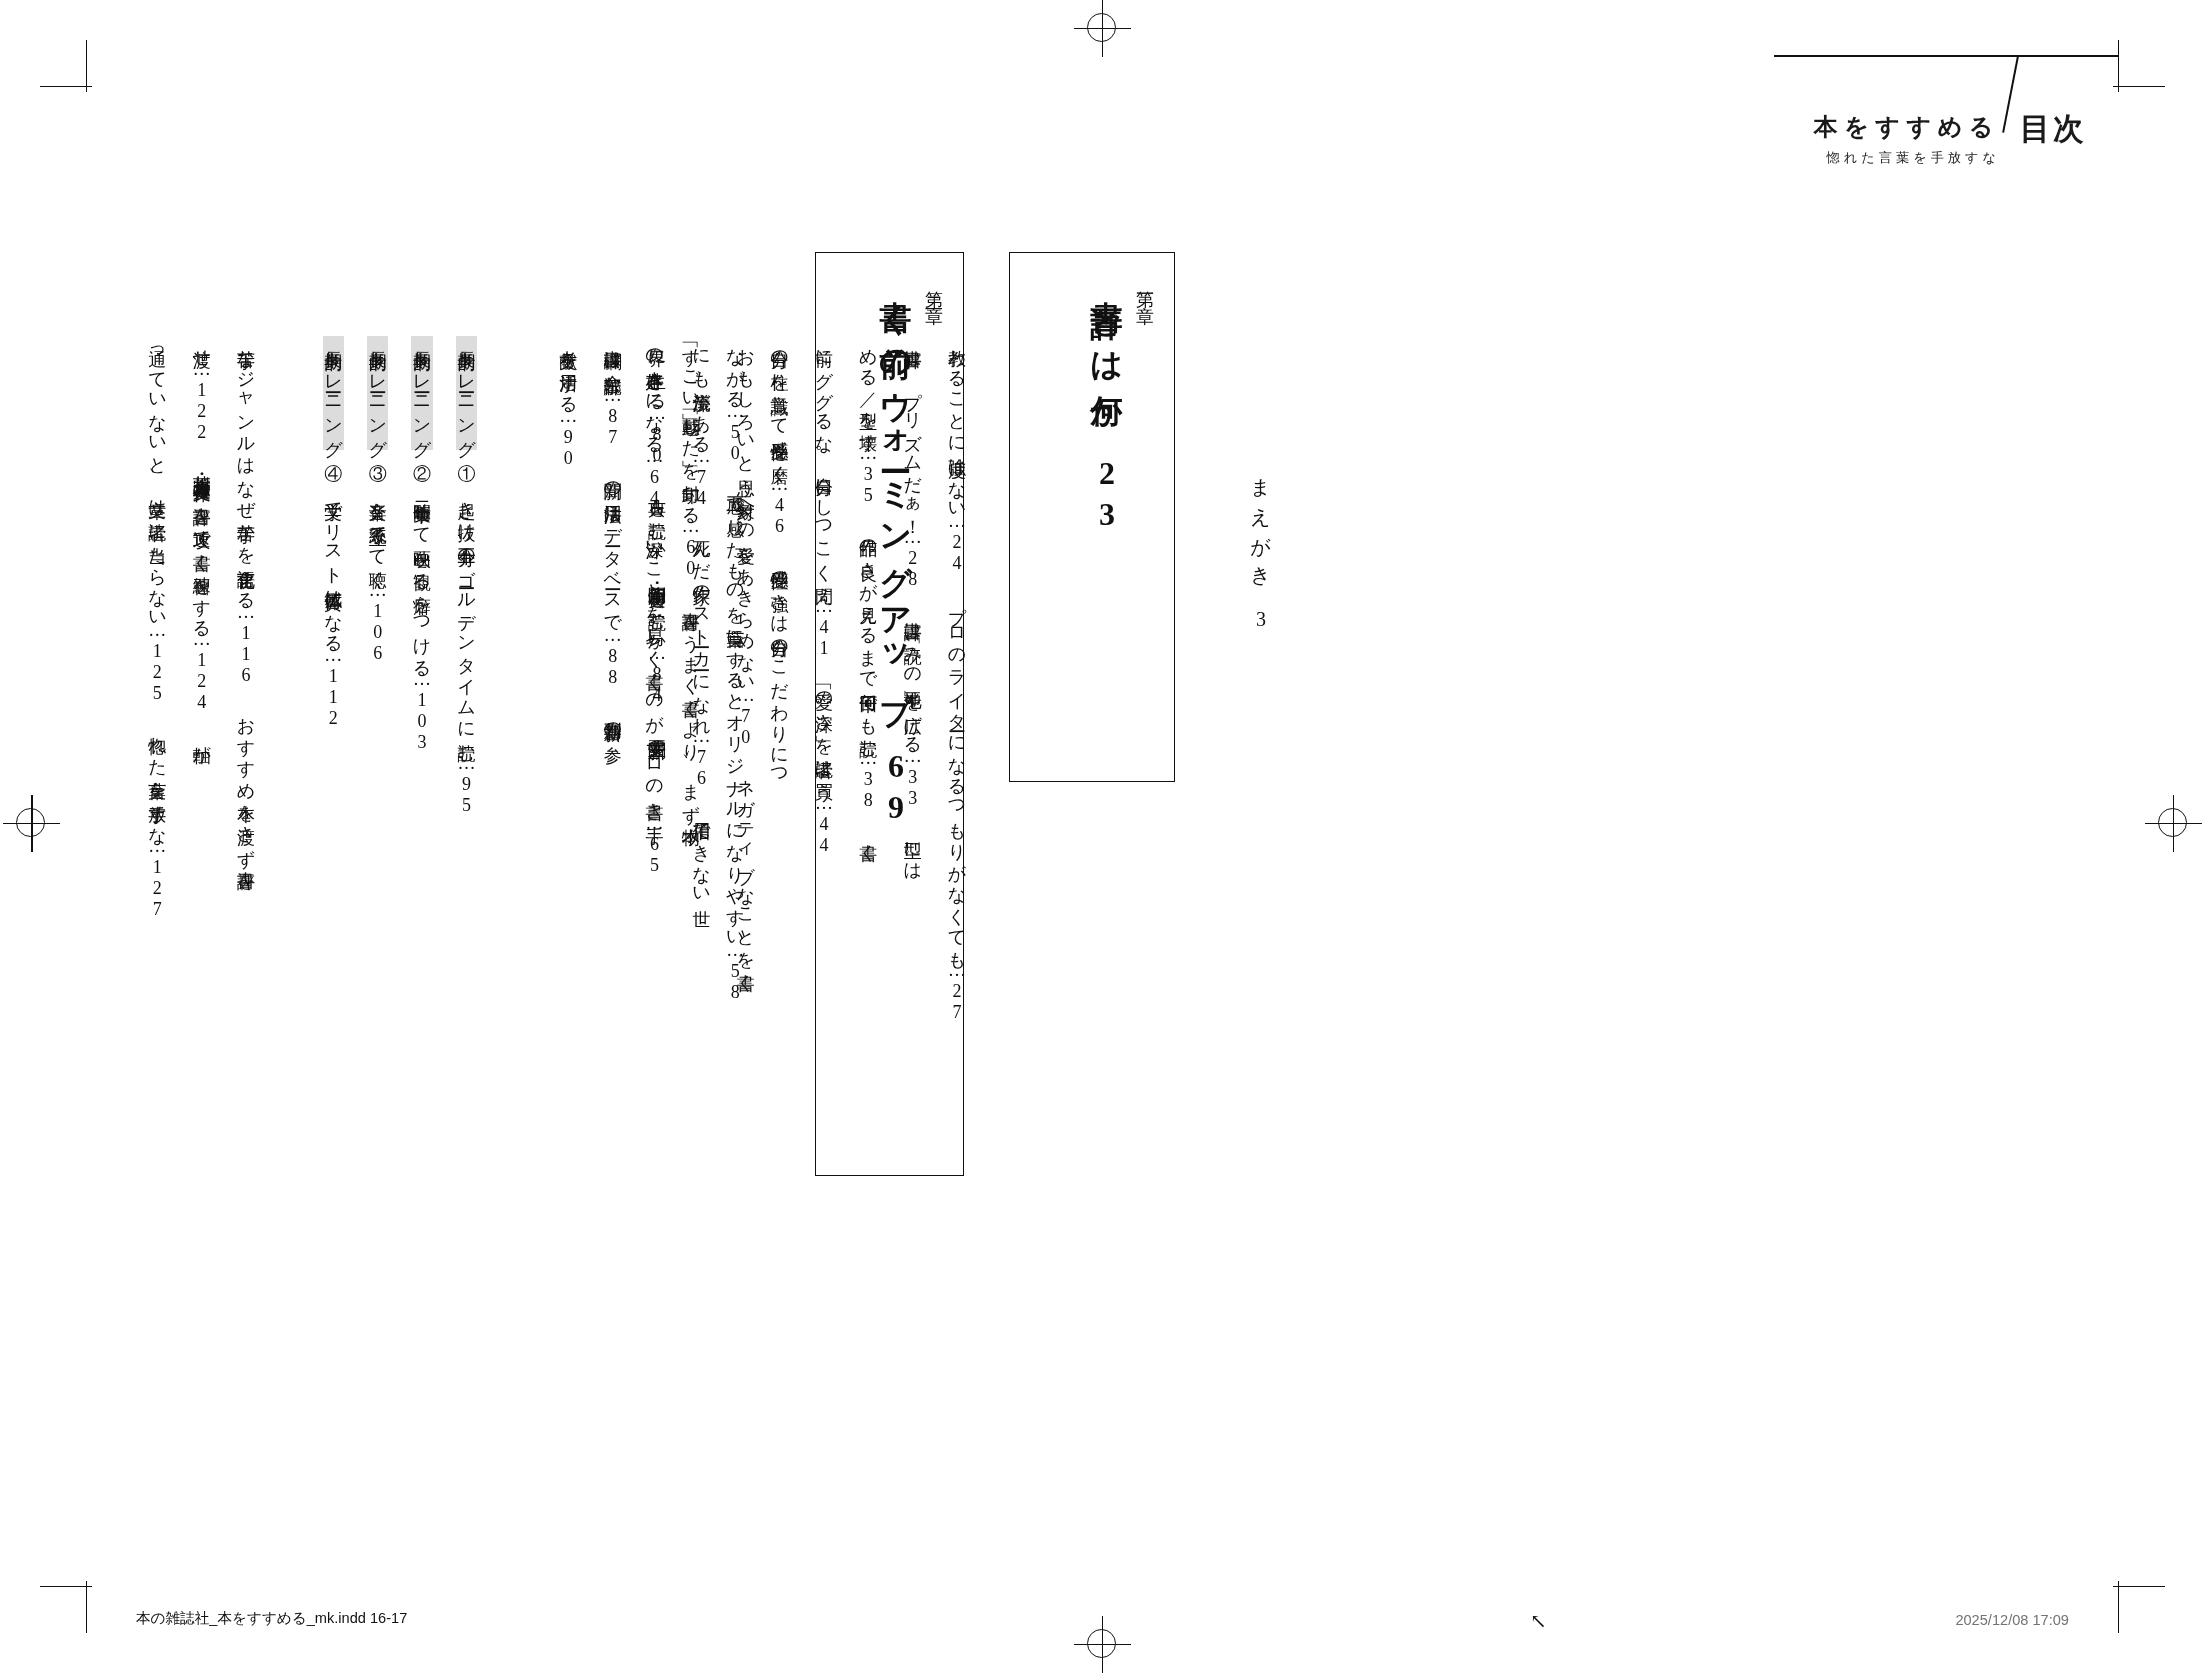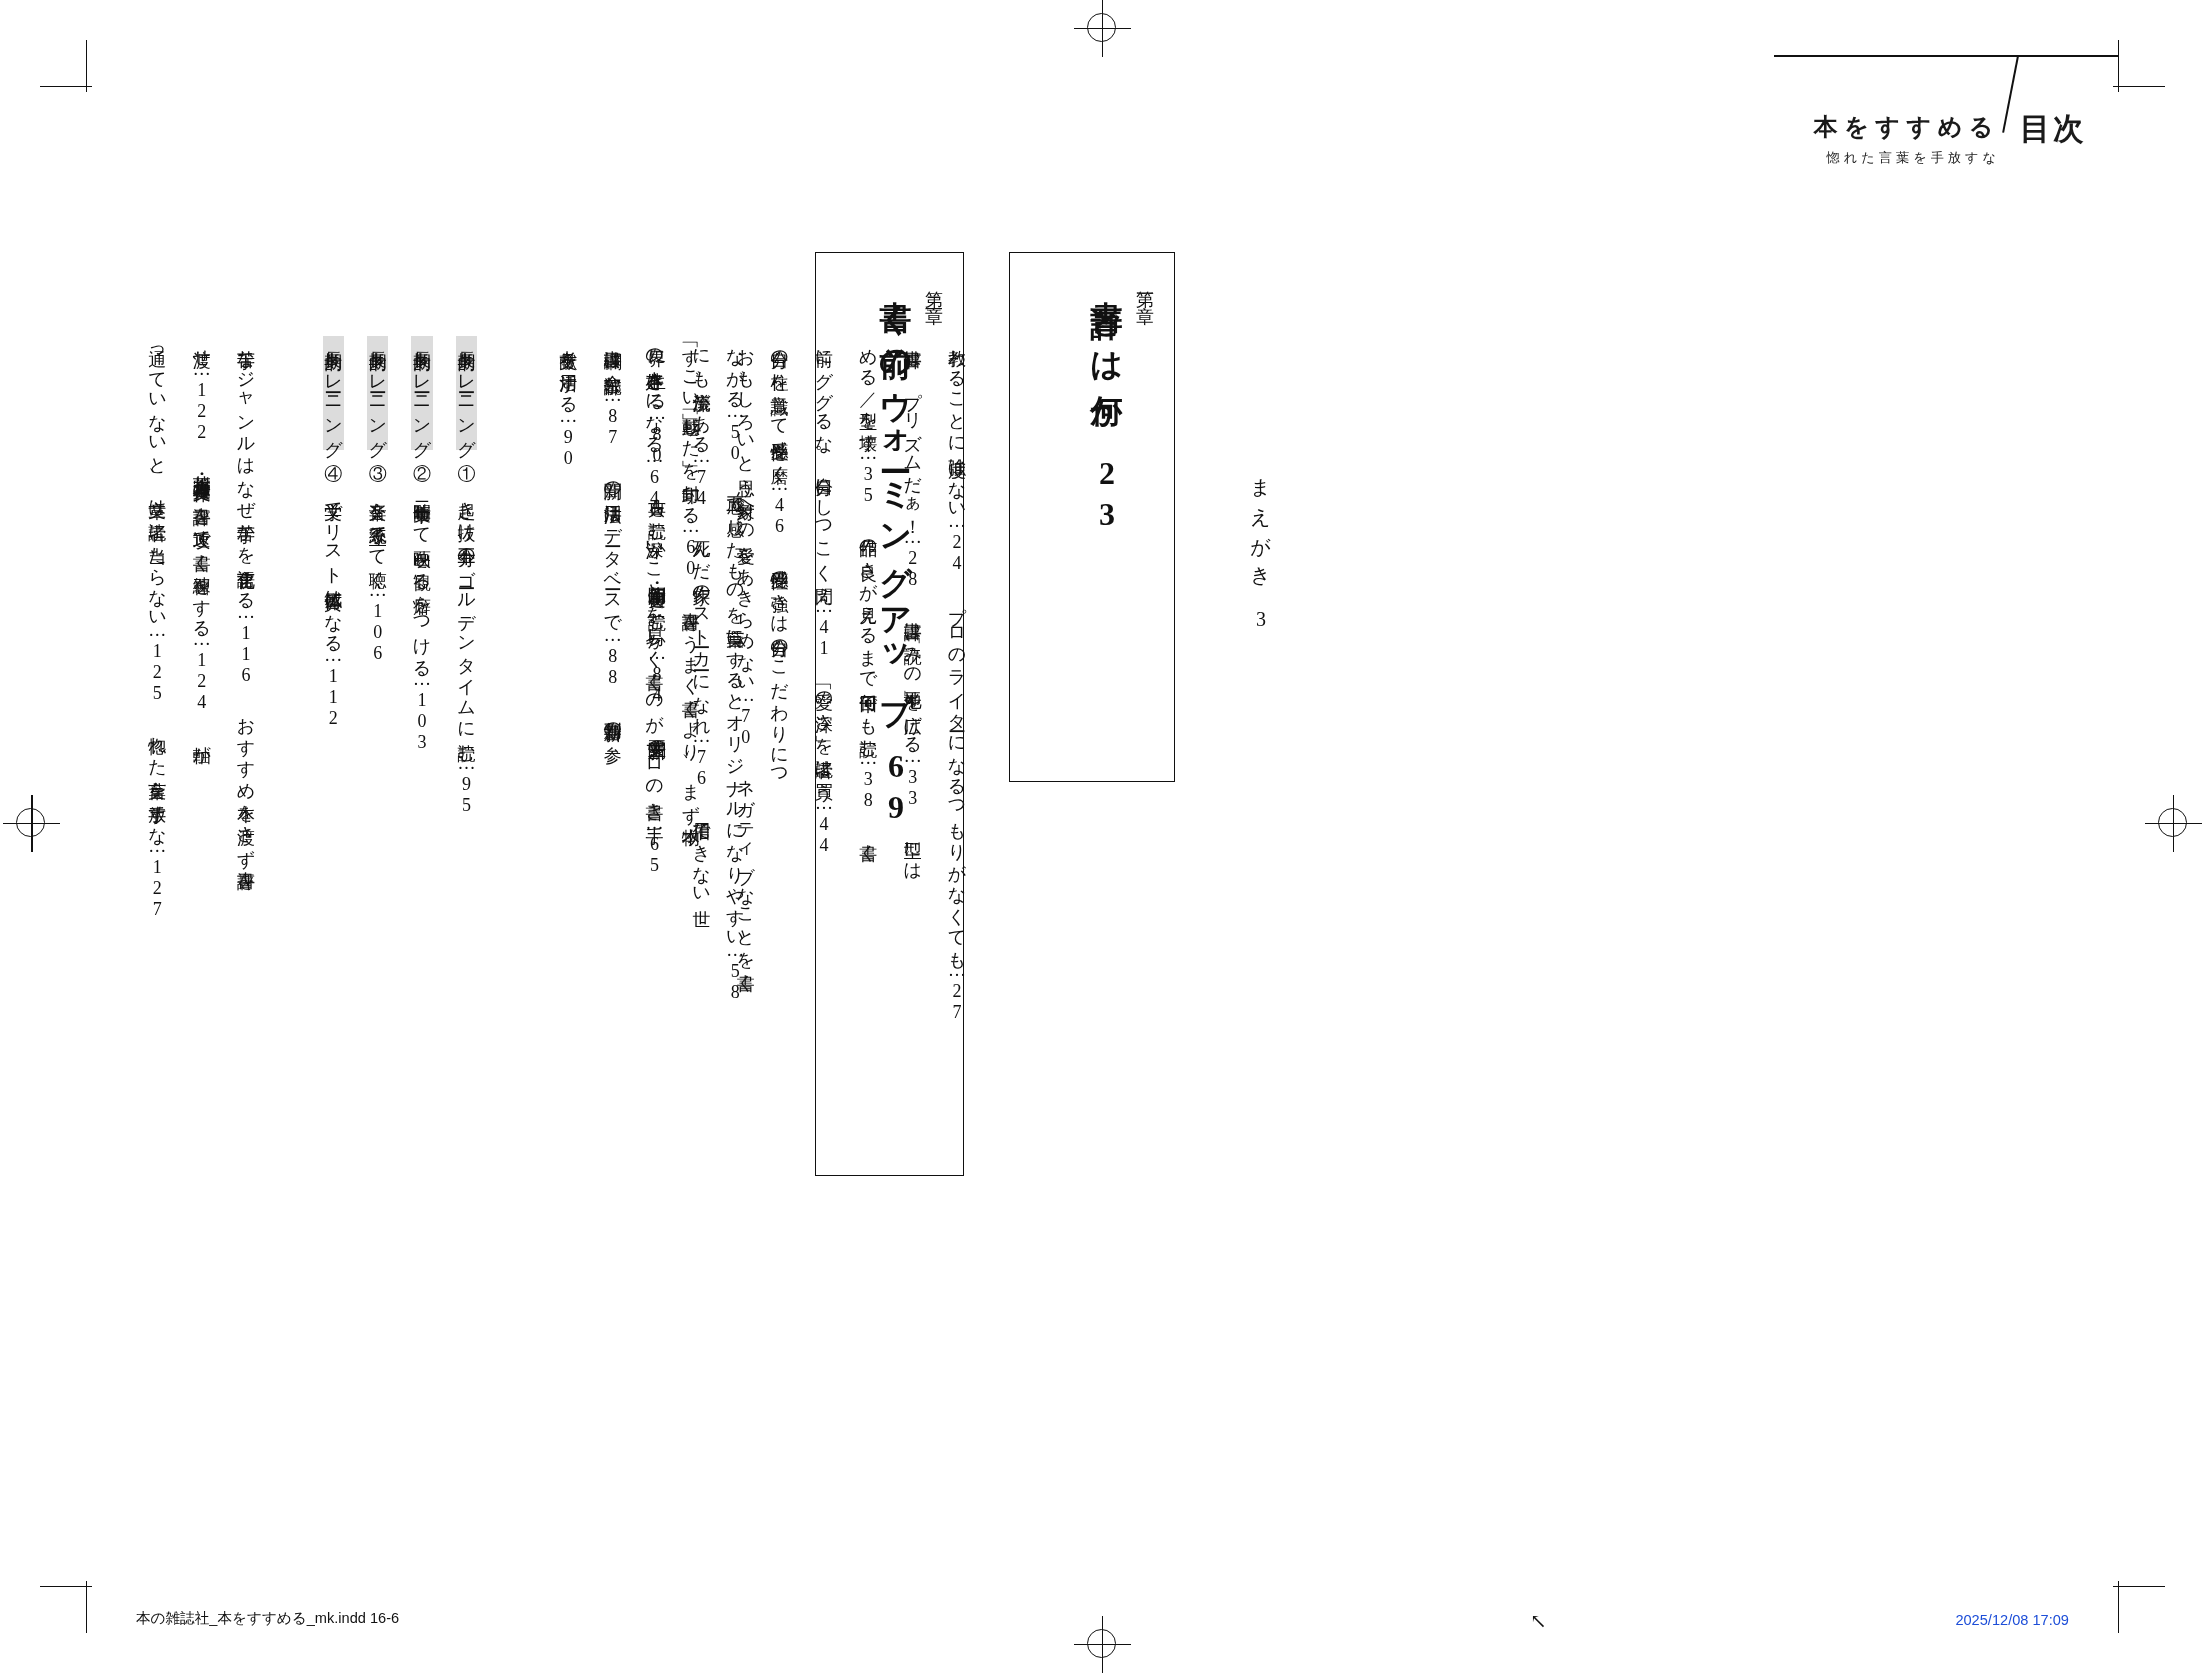--- a/index.html
+++ b/index.html
@@ -163,21 +163,21 @@
     font-family: "Liberation Sans", sans-serif;
     color: #111;
     white-space: nowrap;
   }
   .footer-right {
     position: absolute;
     right: 136px;
     bottom: 45px;
     font-size: 14.6px;
     font-family: "Liberation Sans", sans-serif;
-    color: #1d4ed8;
+    color: #737373;
     white-space: nowrap;
   }
   .footer-mark {
     position: absolute;
     left: 1530px;
     bottom: 40px;
     font-size: 20px;
     color: #111;
   }
 </style>
@@ -299,16 +299,16 @@
     </div>
   </div>
 
   <div style="position:absolute; left:139px; top:336px; height:1040px; display:flex; flex-direction:row-reverse;">
     <div class="toc-col" style="position:relative; height:1040px;">苦手なジャンルはなぜ苦手かを言語化する…116　おすすめ本を渡さず書評を</div>
     <div class="toc-col" style="position:relative; height:1040px; margin-right:8px;">渡せ…122　芥川賞・直木賞受賞作の書評を速攻で書く練習をする…124　軸が</div>
     <div class="toc-col" style="position:relative; height:1040px; margin-right:8px;">通っていないと、文章は読者に当たらない…125　惚れた言葉を手放すな…127</div>
   </div>
 </div>
 
-<div class="footer-left">本の雑誌社_本をすすめる_mk.indd   16-6</div>
+<div class="footer-left">本の雑誌社_本をすすめる_mk.indd   16-17</div>
 <div class="footer-mark">↖</div>
 <div class="footer-right">2025/12/08   17:09</div>
 
 
 </body></html>

